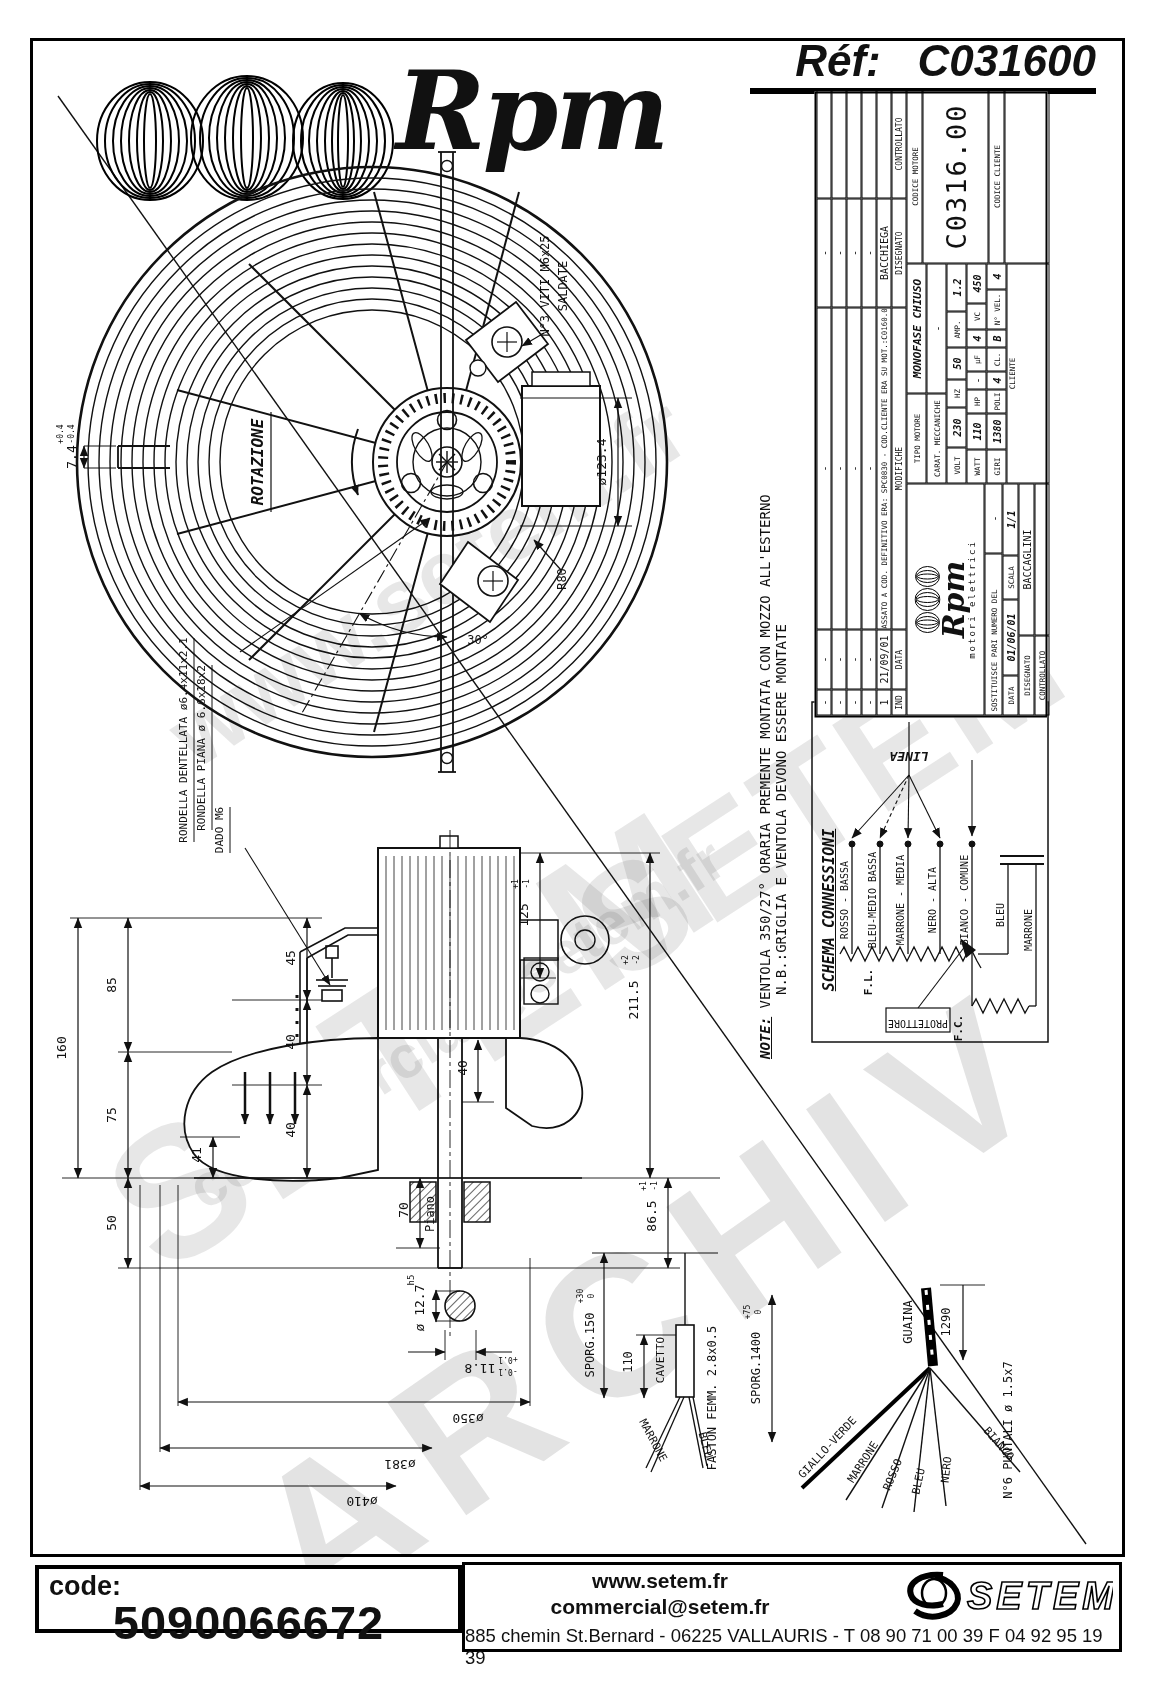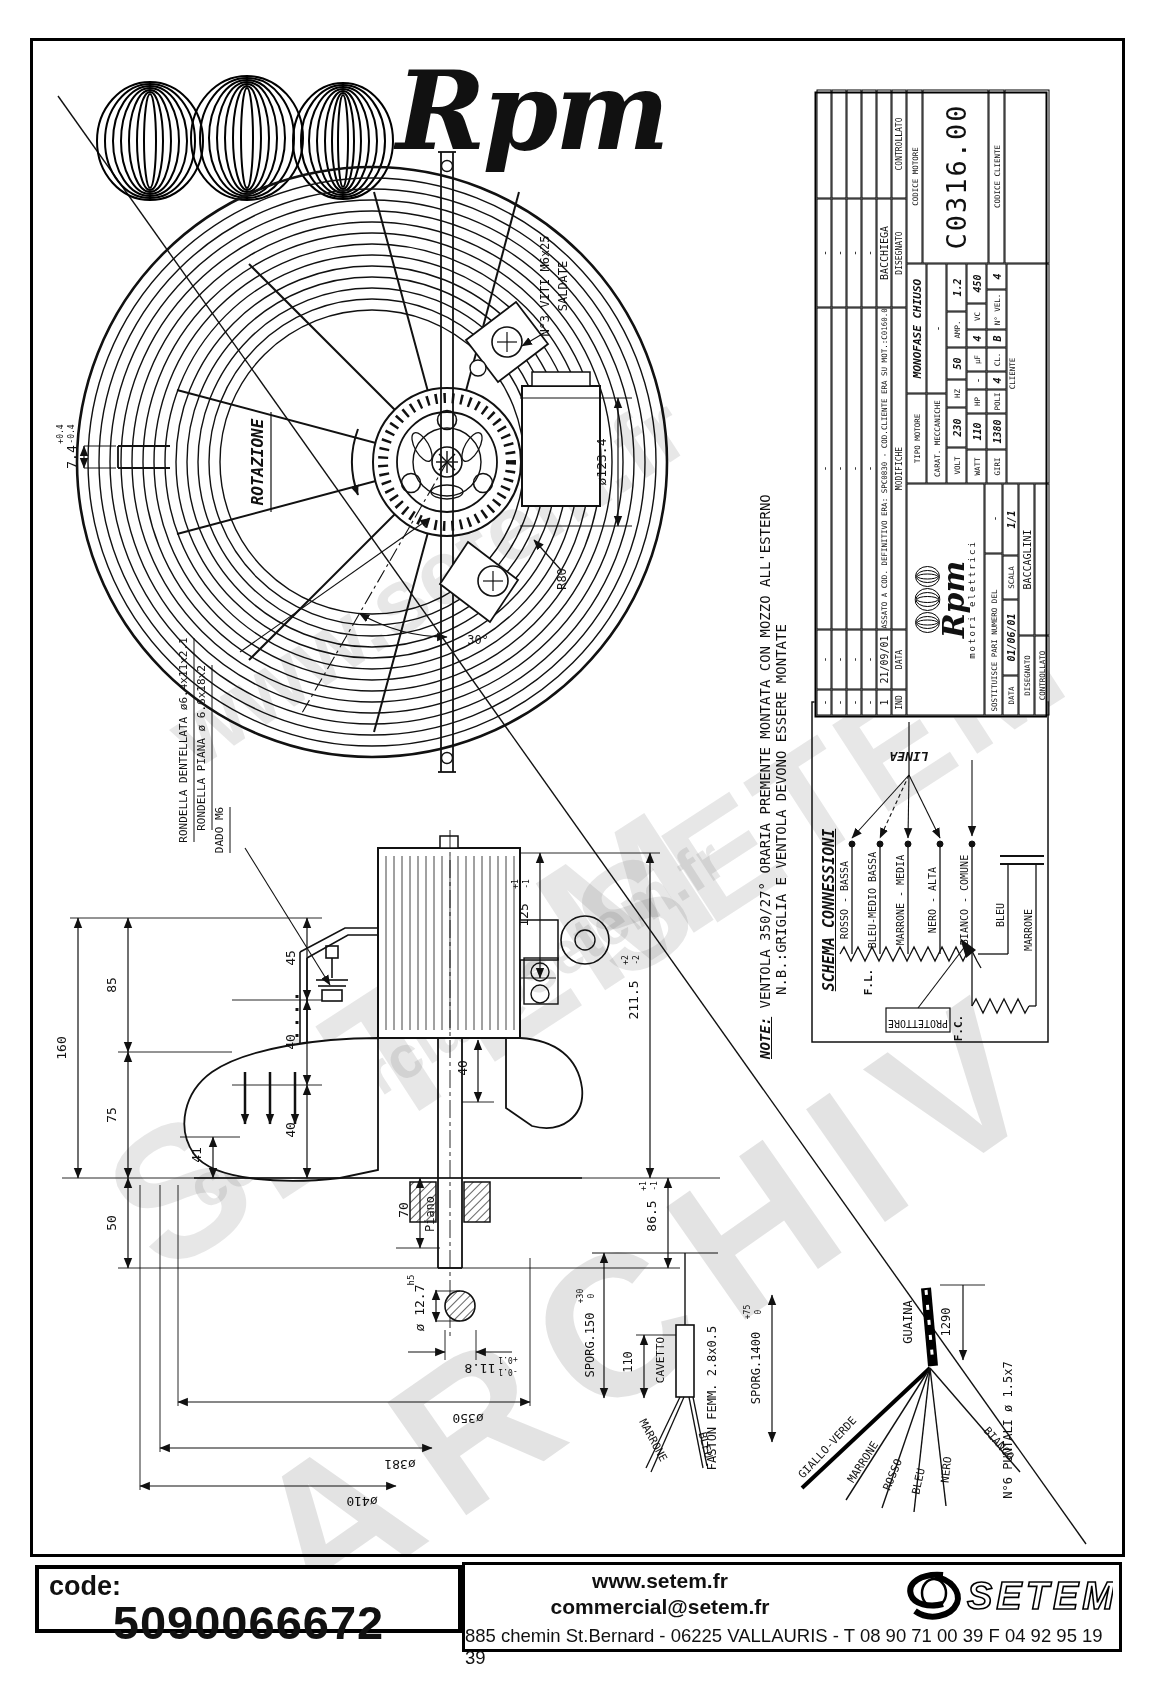--- a/index.html
+++ b/index.html
@@ -60,20 +60,24 @@
 
   <div class="wm wm1">www.setem.fr</div>
   <div class="wm wm2">SETEM</div>
   <div class="wm wm3">SETEM</div>
   <div class="wm wm4">commercial@setem.fr</div>
   <div class="wm wm5">ARCHIV</div>
 
   <div class="frame"></div>
 
   <div class="brand">Rpm</div>
+  <div class="ref">
+    <span>Réf:</span>&nbsp;&nbsp;
+    <span>C031600</span>
+  </div>
 
   <svg class="canvas" width="1154" height="1683" viewBox="0 0 1154 1683">
     <defs>
       <marker id="ar" viewBox="0 0 10 10" refX="9" refY="5" markerWidth="11" markerHeight="11" orient="auto-start-reverse" markerUnits="userSpaceOnUse">
         <path d="M0,1.2 L9.5,5 L0,8.8 Z" fill="#111"></path>
       </marker>
       <pattern id="ht" width="6" height="6" patternUnits="userSpaceOnUse" patternTransform="rotate(45)">
         <rect width="6" height="6" fill="#fff"></rect>
           <line x1="0" y1="0" x2="0" y2="6" stroke="#111" stroke-width="1.3"></line>
       </pattern>

